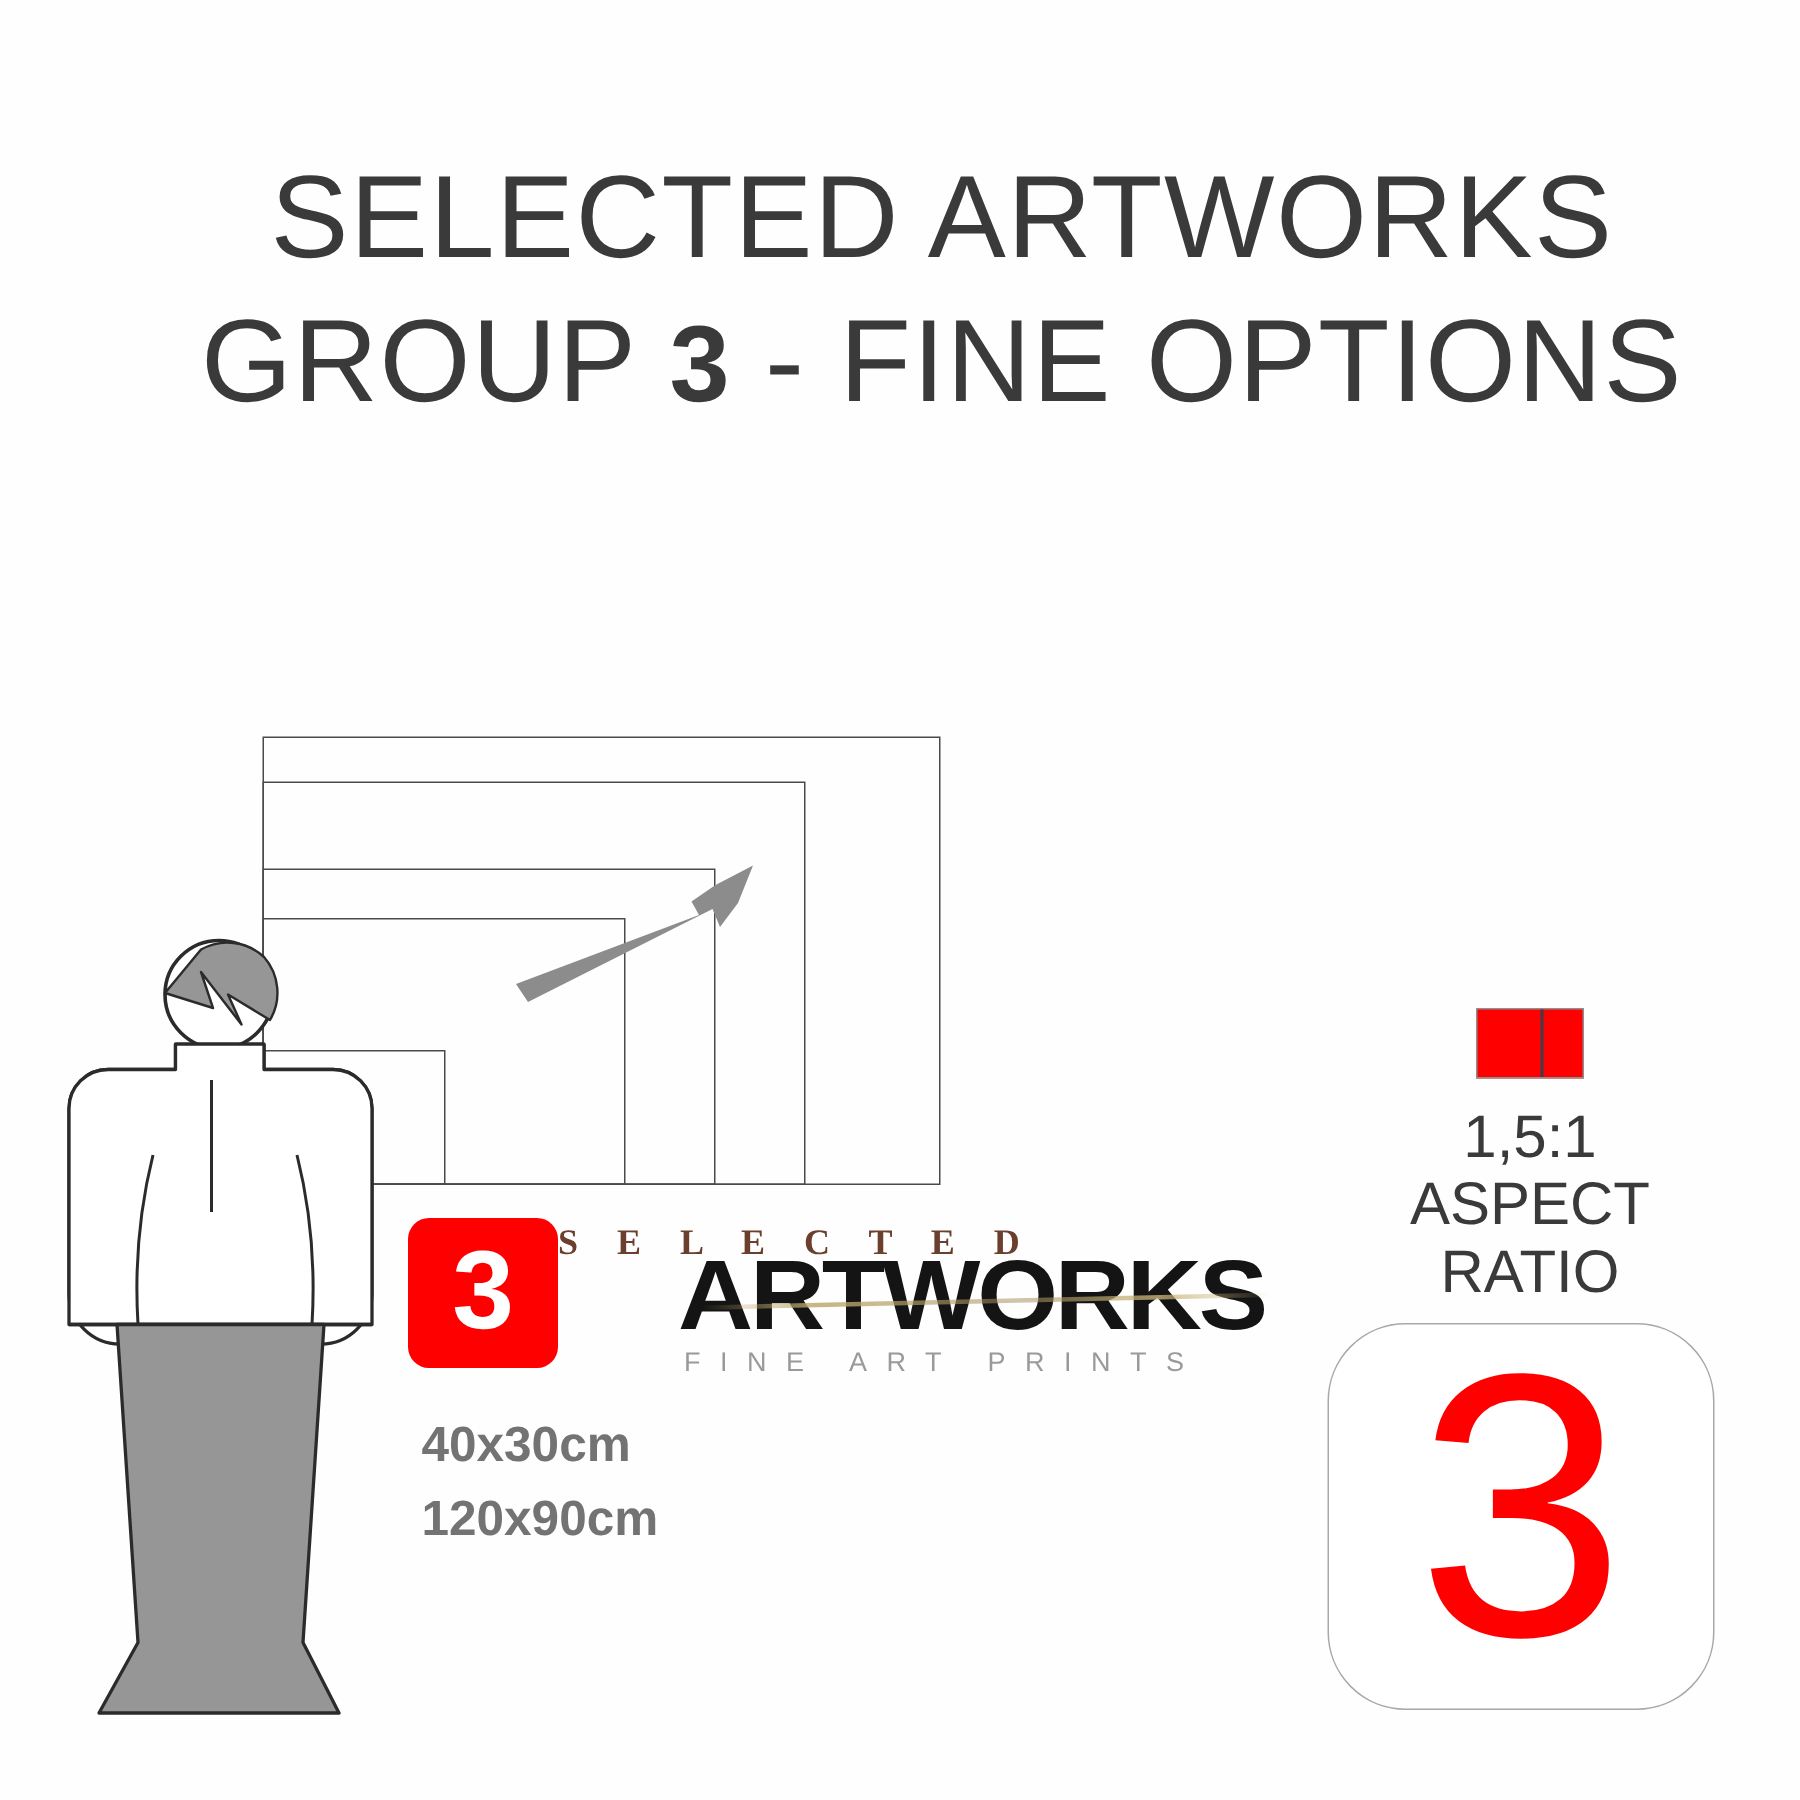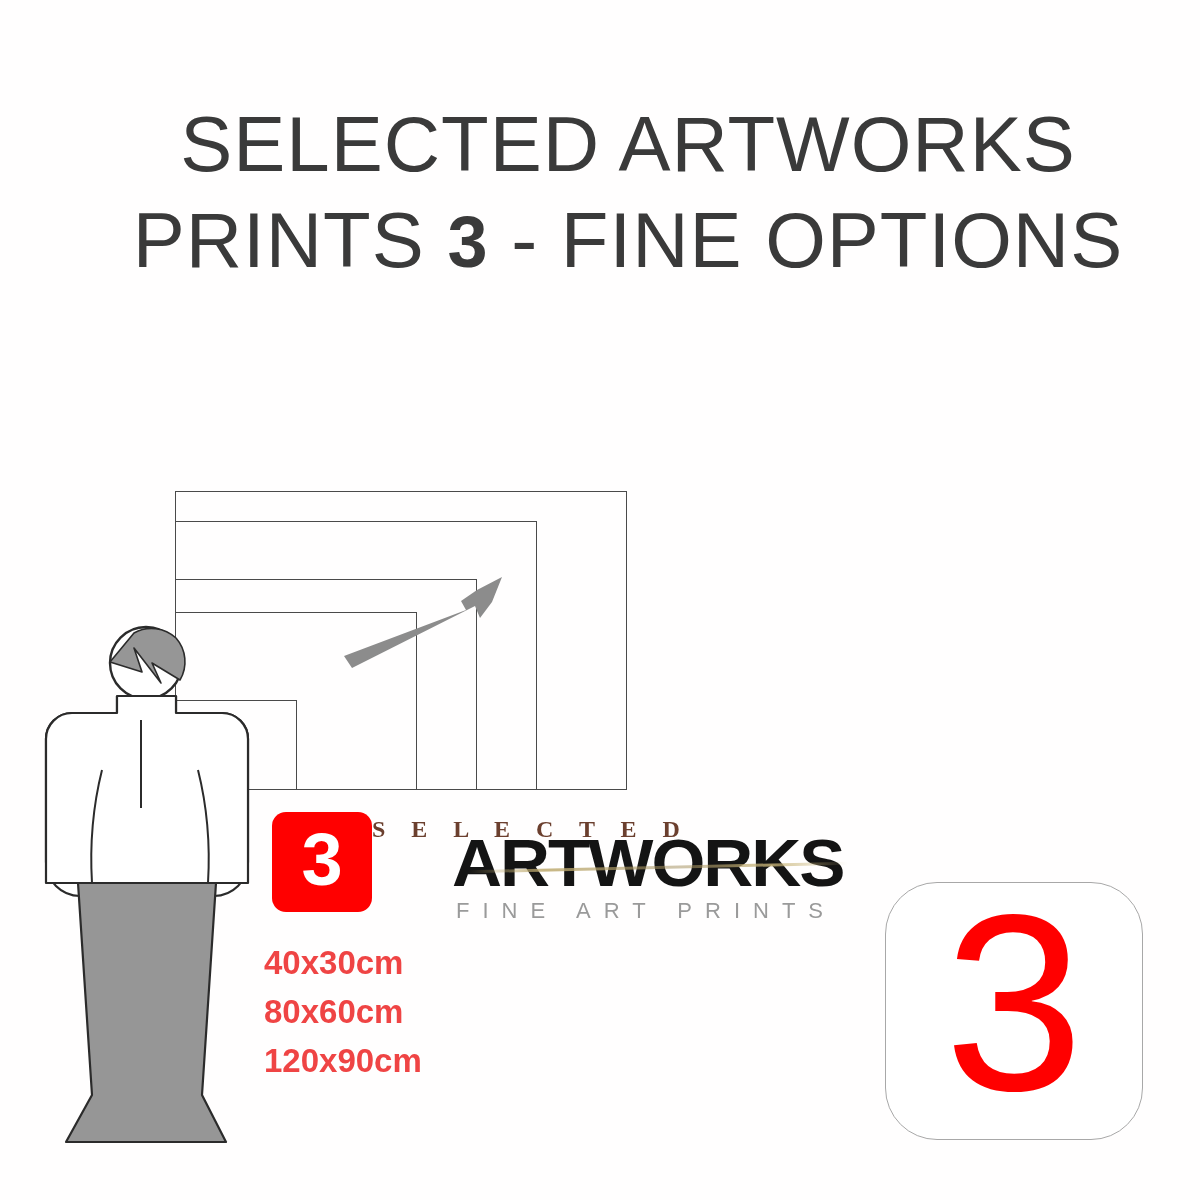--- a/index.html
+++ b/index.html
@@ -132,41 +132,42 @@
     width: 380px;
     height: 3px;
     background: linear-gradient(90deg, rgba(190,170,110,0), rgba(190,170,110,.85) 20%, rgba(160,140,90,.5) 55%, rgba(200,180,120,.8) 80%, rgba(190,170,110,0));
     transform: rotate(-1.3deg);
   }
   .logo-fineart {
     position: absolute;
     left: 184px;
     top: 88px;
     font-family: "Liberation Sans", sans-serif;
-    font-size: 22px;
+    font-size: 18px;
     font-weight: 400;
     letter-spacing: 13px;
     color: #9a9a9a;
     white-space: nowrap;
   }
 
   
   .size-list {
     position: absolute;
     left: 264px;
     top: 938px;
     width: 340px;
   }
   .size-item {
     font-family: "Liberation Sans", sans-serif;
     font-size: 33px;
     font-weight: 700;
-    color: #ef4444;
+    color: #737373;
     line-height: 49px;
     white-space: nowrap;
+    margin-left: 17px;
   }
 
   
   .aspect-block {
     position: absolute;
     left: 880px;
     top: 672px;
     width: 280px;
     text-align: center;
   }
@@ -219,21 +220,21 @@
     margin-top: -14px;
   }
 </style>
 </head>
 <body>
 
 <div id="page">
 
   <div class="title-block">
     <div class="title-line">SELECTED ARTWORKS</div>
-    <div class="title-line"><span>PRINTS </span><span class="bold-num">3</span><span> - FINE OPTIONS</span></div>
+    <div class="title-line"><span>GROUP </span><span class="bold-num">3</span><span> - FINE OPTIONS</span></div>
   </div>
 
   <div class="frame-stack">
     <div class="frame-rect" style="left:175px; top:491px; width:452px; height:299px;"></div>
     <div class="frame-rect" style="left:175px; top:521px; width:362px; height:269px;"></div>
     <div class="frame-rect" style="left:175px; top:579px; width:302px; height:211px;"></div>
     <div class="frame-rect" style="left:175px; top:612px; width:242px; height:178px;"></div>
     <div class="frame-rect" style="left:175px; top:700px; width:122px; height:90px;"></div>
   </div>
 
@@ -272,22 +273,29 @@
       <span class="logo-badge-num">3</span>
     </div>
     <div class="logo-selected">S E L E C T E D</div>
     <div class="logo-artworks">ARTWORKS</div>
     <div class="logo-scratch"></div>
     <div class="logo-fineart">FINE ART PRINTS</div>
   </div>
 
   <div class="size-list">
     <div class="size-item">40x30cm</div>
-    <div class="size-item">80x60cm</div>
     <div class="size-item">120x90cm</div>
   </div>
 
+  <div class="aspect-block">
+    <div class="aspect-swatch" style="background:#FF0000;">
+      <div class="aspect-swatch-divider"></div>
+    </div>
+    <div class="aspect-text">1,5:1</div>
+    <div class="aspect-text" style="margin-top:0;">ASPECT</div>
+    <div class="aspect-text" style="margin-top:0;">RATIO</div>
+  </div>
 
   <div class="group-badge">
     <span class="group-badge-num" style="color:#FF0000;">3</span>
   </div>
 
 </div>
 
 </body></html>

